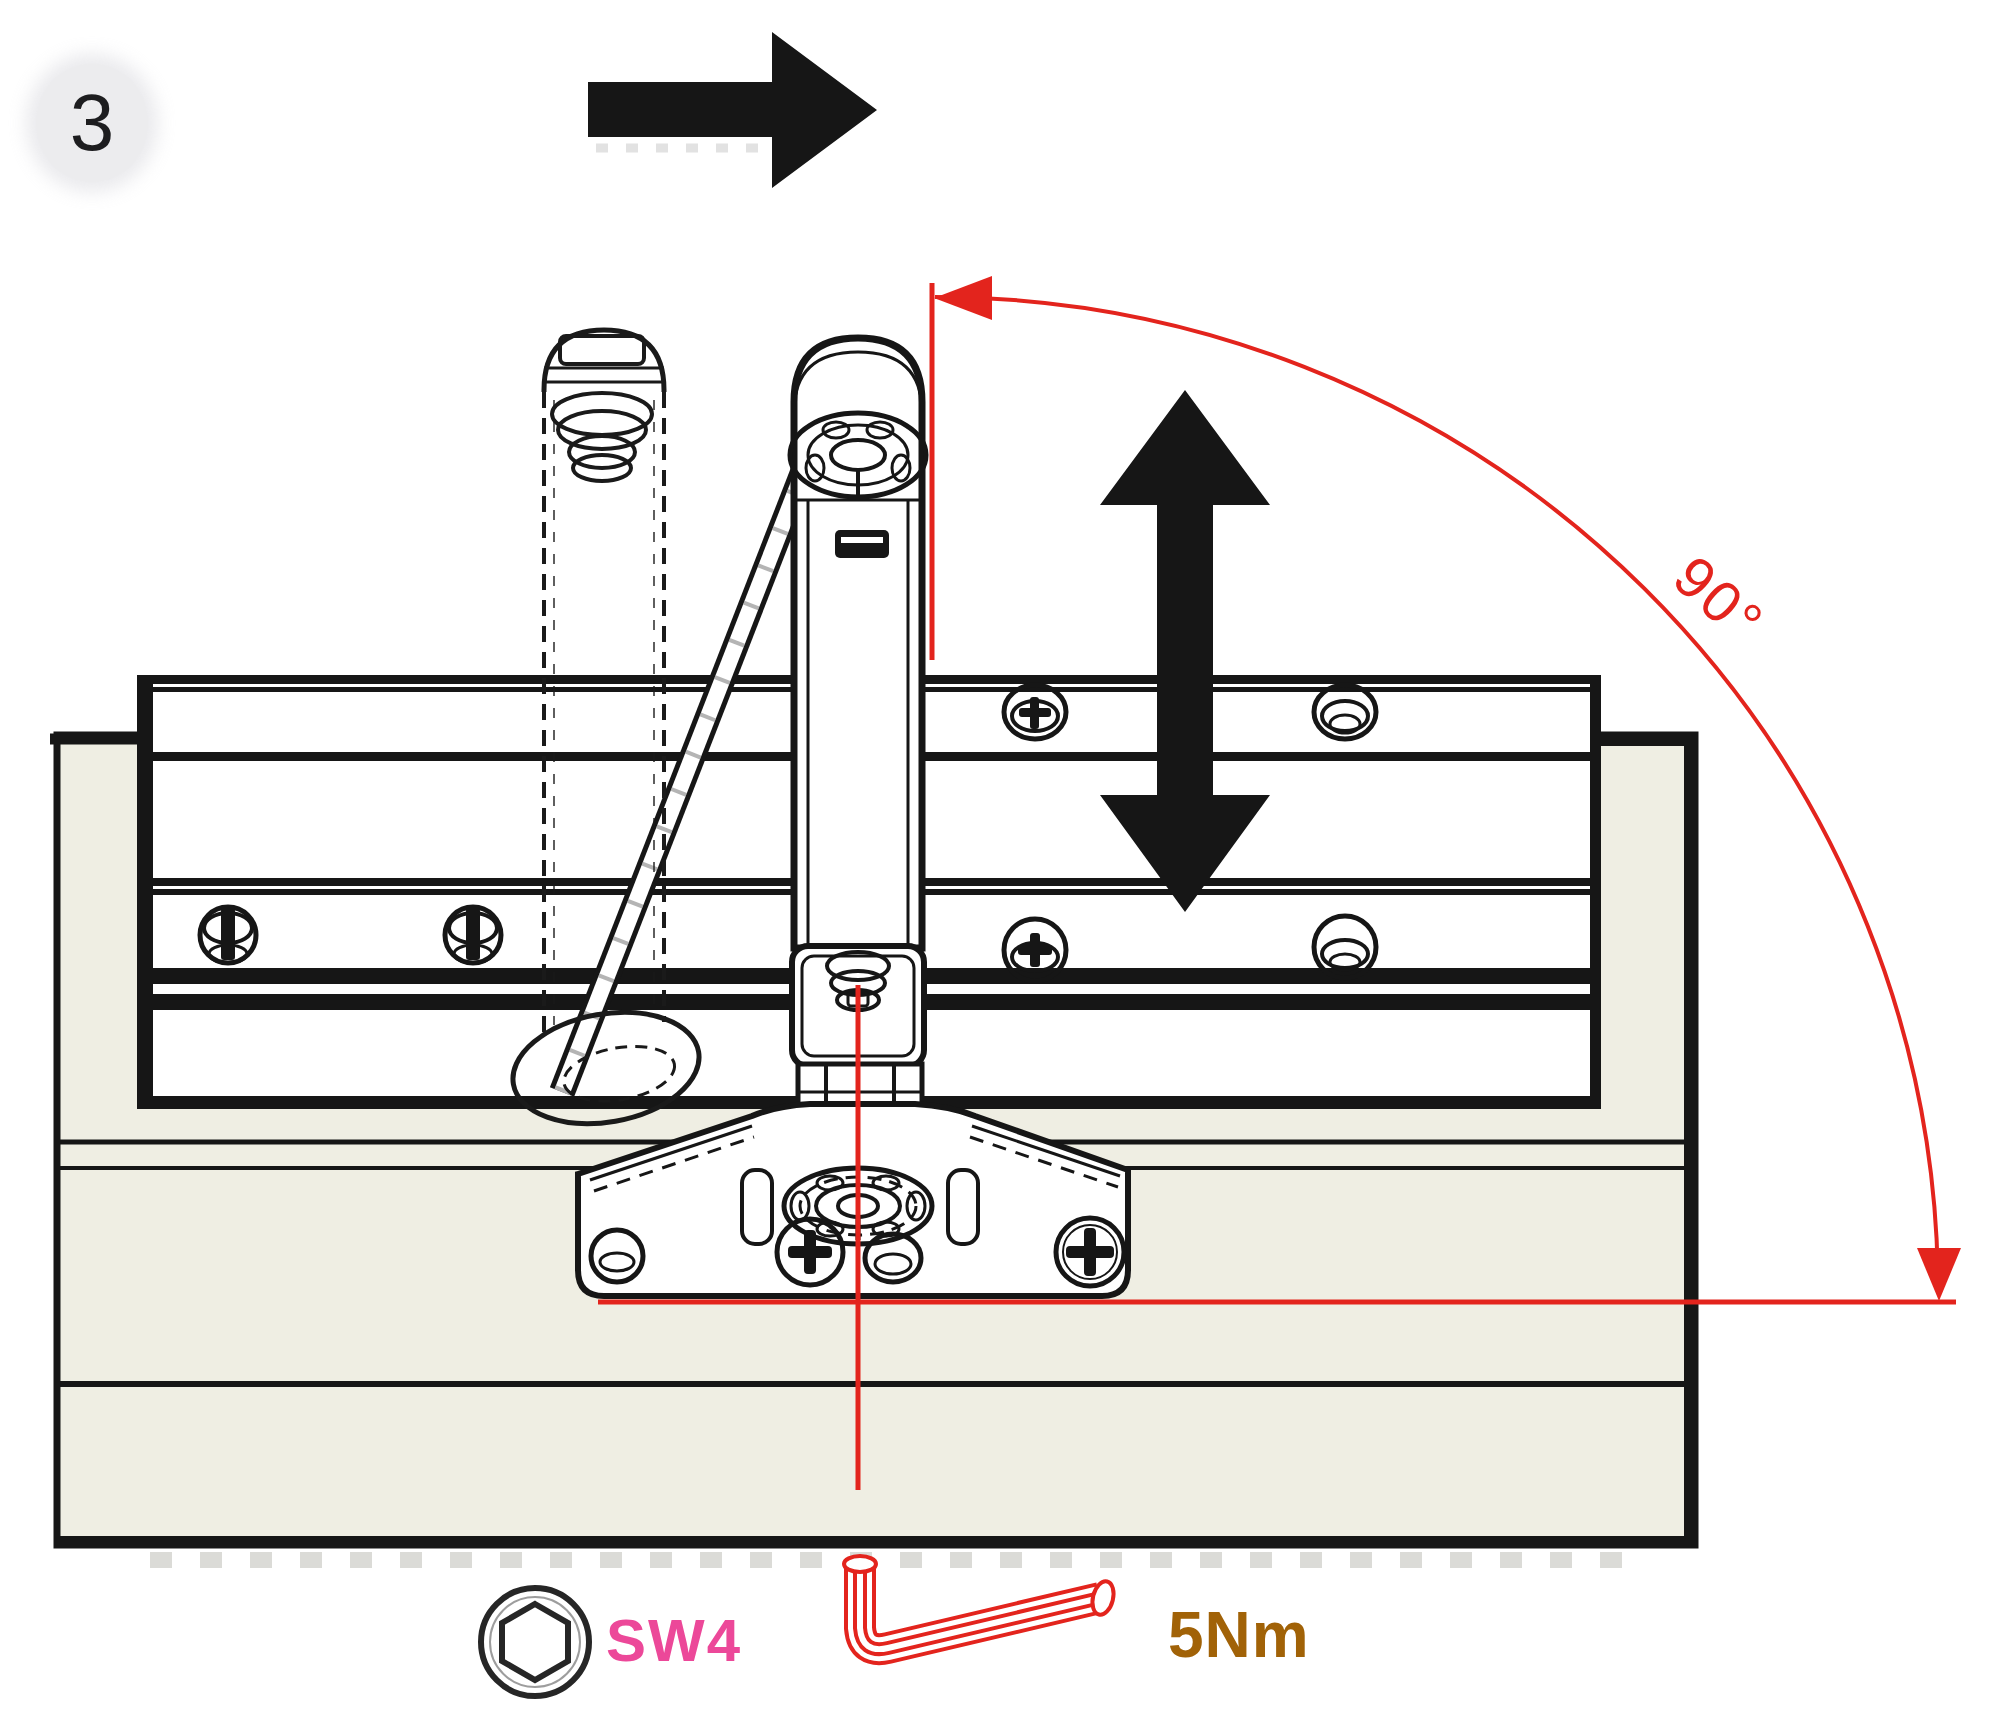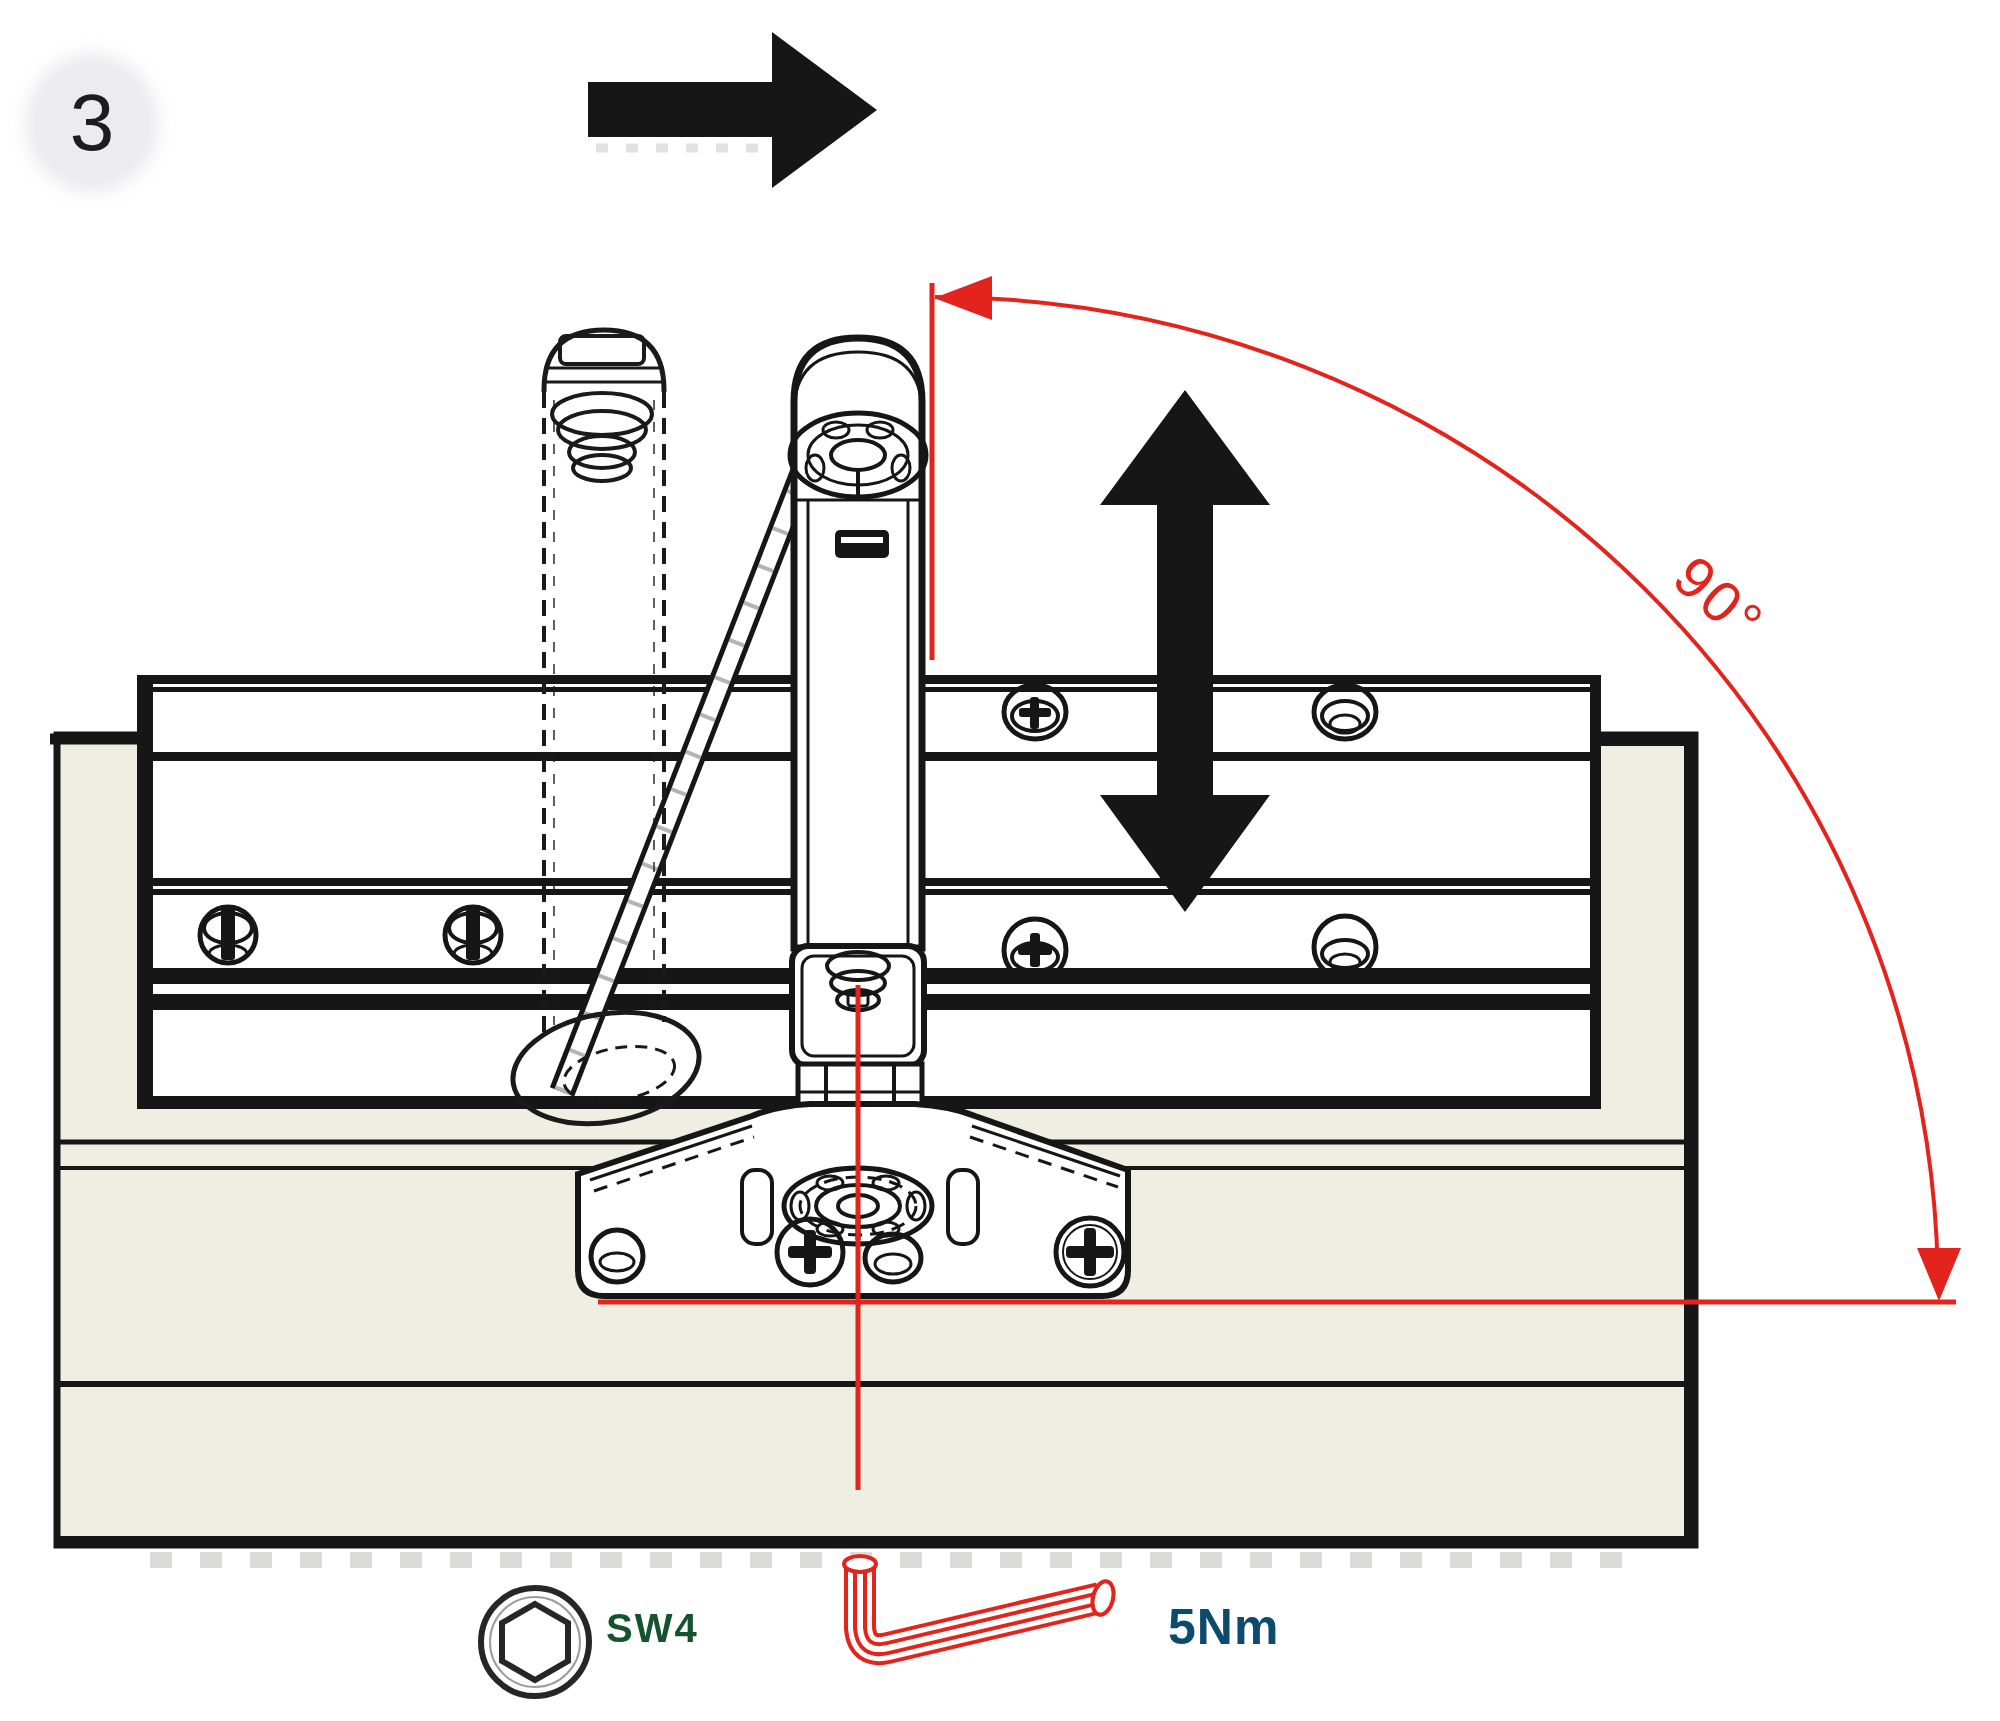--- a/index.html
+++ b/index.html
@@ -5,22 +5,22 @@
   html,body{margin:0;padding:0;background:#ffffff;}
   .canvas{position:relative;width:2000px;height:1721px;background:#ffffff;overflow:hidden;
           font-family:"Liberation Sans", sans-serif;}
   .abs{position:absolute;}
   .step-badge{left:36px;top:64px;width:112px;height:118px;border-radius:50%;
       background:#ECECEE;box-shadow:0 0 18px 10px rgba(208,208,214,.45);
       display:flex;align-items:center;justify-content:center;
       font-size:80px;font-weight:500;color:#1d1d1f;}
   .angle-label{left:1706px;top:542px;color:#E3241D;font-size:58px;font-weight:500;
       letter-spacing:3px;transform:rotate(42deg);transform-origin:left top;}
-  .tool-label{left:606px;top:1606px;font-size:40px;font-weight:600;color:#14532d;letter-spacing:2px;}
-  .torque-label{left:1168px;top:1598px;font-size:50px;font-weight:600;color:#0c4a6e;letter-spacing:1px;}
+  .tool-label{left:606px;top:1606px;font-size:60px;font-weight:600;color:#ec4899;letter-spacing:2px;}
+  .torque-label{left:1168px;top:1598px;font-size:64px;font-weight:600;color:#a16207;letter-spacing:1px;}
   svg{position:absolute;left:0;top:0;}
 </style>
 </head>
 <body>
 
 <div class="canvas">
 
   <svg width="2000" height="1721" viewBox="0 0 2000 1721">
 
     <g>

